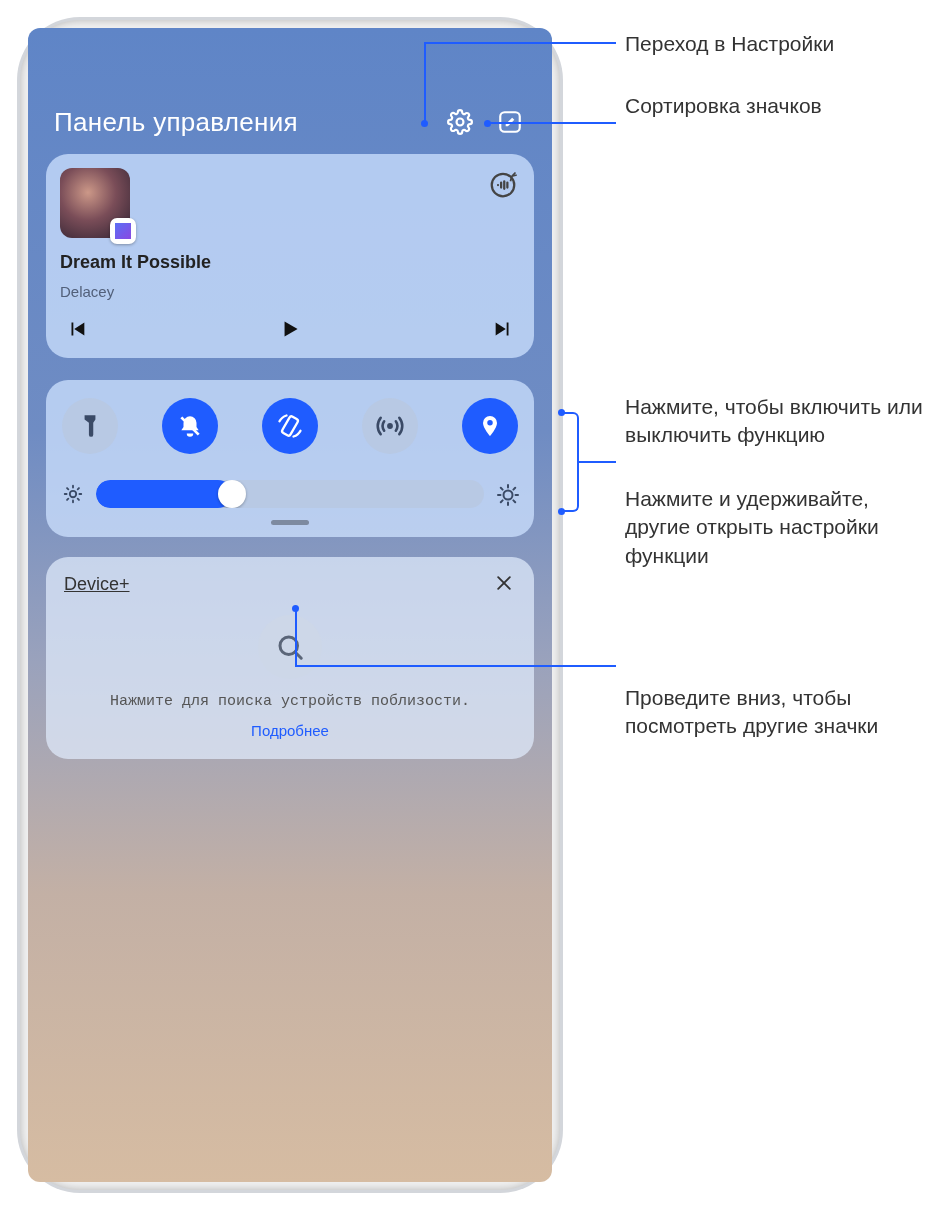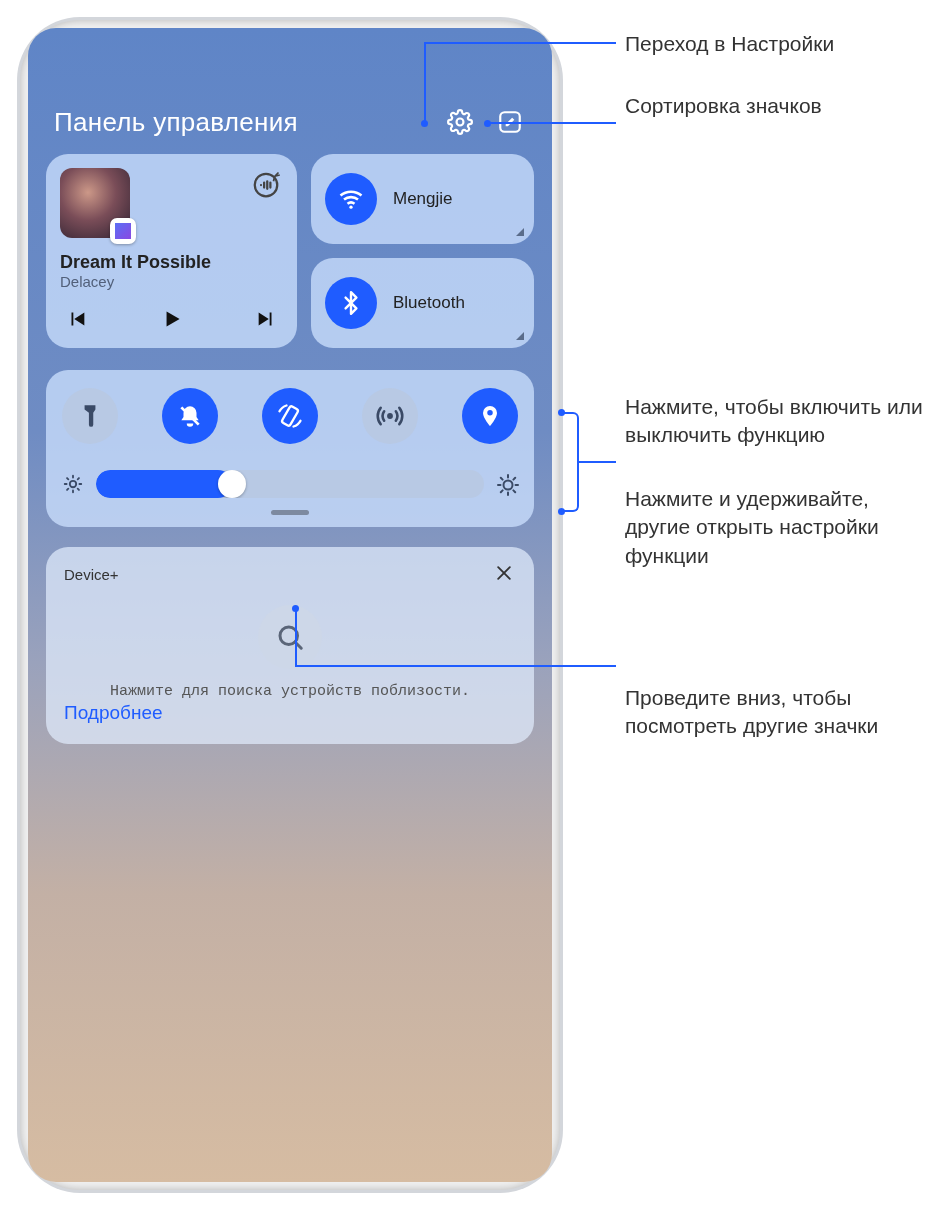--- a/index.html
+++ b/index.html
@@ -18,21 +18,21 @@
     width: 540px;
     height: 1170px;
     border-radius: 60px;
     background: #f0f0f0;
     box-shadow: 0 0 0 3px #d3d6db, inset 0 0 8px rgba(0,0,0,0.25);
     padding: 8px;
   }
   .screen {
     width: 100%;
     height: 100%;
-    border-radius: 28px;
+    border-radius: 12px;
     background: linear-gradient(180deg,#5f85c7 0%, #6f8cc3 35%, #9aa2bc 55%, #c3b0a5 75%, #d6bca2 100%);
     position: relative;
     overflow: hidden;
     padding: 18px;
   }
   .header {
     display:flex;
     align-items:center;
     padding: 60px 8px 16px 8px;
     color:#fff;
@@ -80,21 +80,21 @@
     box-shadow:0 1px 3px rgba(0,0,0,0.3);
     background-image: linear-gradient(135deg,#5b6ff5,#8a49e2);
     background-size: 16px 16px; background-repeat:no-repeat; background-position:center;
   }
   .cast-icon {
     width:34px;height:34px;border-radius:50%;
     display:flex;align-items:center;justify-content:center;
     color:#4a4a4a;
   }
   .song-title{font-size:18px;font-weight:700;color:#222;margin-top:14px;}
-  .song-artist{font-size:15px;color:#52607a;margin-top:0;}
+  .song-artist{font-size:15px;color:#52607a;margin-top:10px;}
   .controls{display:flex;justify-content:space-between;align-items:center;margin-top:14px;padding:0 2px;}
   .ctrl{width:30px;height:30px;display:flex;align-items:center;justify-content:center;color:#111;cursor:pointer;}
   .big-toggle-icon{
     width:52px;height:52px;border-radius:50%;
     background:#1f5cff;display:flex;align-items:center;justify-content:center;color:#fff;
     flex-shrink:0;
   }
   .toggle-label{margin-left:16px;font-size:17px;color:#222;}
   .corner{
     position:absolute;right:10px;bottom:8px;width:0;height:0;
@@ -120,28 +120,28 @@
   .slider-fill{position:absolute;left:0;top:0;bottom:0;width:35%;background:#1f5cff;border-radius:20px;}
   .slider-thumb{position:absolute;left:calc(35% - 14px);top:0;width:28px;height:28px;border-radius:50%;background:#fff;box-shadow:0 1px 3px rgba(0,0,0,0.3);}
   .drag-handle{width:38px;height:5px;border-radius:3px;background:#7d8aa0;margin:12px auto 0 auto;}
   .device-card{
     margin-top:20px;
     background: rgba(225,235,252,0.72);
     border-radius:22px;
     padding:16px 18px 20px 18px;
   }
   .device-head{display:flex;justify-content:space-between;align-items:center;}
-  .device-title{font-size:15px;color:#333;font-weight:500;}
+  .device-title{font-size:18px;color:#333;font-weight:500;text-decoration:underline;}
   .close-x{width:22px;height:22px;color:#333;cursor:pointer;}
   .search-big{
     width:64px;height:64px;border-radius:50%;background:#cdd7e8;margin:20px auto 0 auto;
     display:flex;align-items:center;justify-content:center;color:#5a6578;
   }
   .device-hint{text-align:center;font-size:15px;color:#555;margin-top:14px;font-family:Liberation Mono, monospace;}
-  .device-link{font-size:19px;color:#1f5cff;margin-top:2px;cursor:pointer;}
+  .device-link{text-align:center;font-size:15px;color:#1f5cff;margin-top:12px;cursor:pointer;}
 
   
   .anno{position:absolute;color:#333;font-size:21px;line-height:1.35;}
   .anno-line{position:absolute;background:#1f5cff;}
   .anno-dot{position:absolute;width:7px;height:7px;border-radius:50%;background:#1f5cff;}
   .bracket{position:absolute;border:2px solid #1f5cff;border-left:none;}
 </style>
 </head>
 <body>
 
@@ -190,43 +190,20 @@
               </svg>
           </div>
           <div class="ctrl">
             <svg width="22" height="22" viewBox="0 0 24 24" fill="currentColor">
                 <path d="M16 5h2v14h-2zM4 5v14l11-7z"></path>
               </svg>
           </div>
         </div>
       </div>
 
-      <div class="right-col">
-        <div class="card toggle-card">
-          <div class="big-toggle-icon">
-            <svg width="28" height="28" viewBox="0 0 24 24" fill="none" stroke="currentColor" stroke-width="2.2">
-              <path d="M3 9a14 14 0 0 1 18 0"></path>
-                <path d="M6 12.5a9.5 9.5 0 0 1 12 0"></path>
-                <path d="M9 16a5 5 0 0 1 6 0"></path>
-                <circle cx="12" cy="19" r="1.4" fill="currentColor" stroke="none"></circle>
-            </svg>
-          </div>
-          <div class="toggle-label">Mengjie</div>
-          <div class="corner"></div>
-        </div>
-        <div class="card toggle-card">
-          <div class="big-toggle-icon">
-            <svg width="26" height="26" viewBox="0 0 24 24" fill="none" stroke="currentColor" stroke-width="2.2" stroke-linejoin="round" stroke-linecap="round">
-              <path d="M7 7l10 10-5 5V2l5 5L7 17"></path>
-            </svg>
-          </div>
-          <div class="toggle-label">Bluetooth</div>
-          <div class="corner"></div>
-        </div>
-      </div>
     </div>
 
     <div class="card quick-card">
       <div class="qs-row">
         <div class="qs off">
           <svg width="26" height="26" viewBox="0 0 24 24" fill="currentColor">
               <path d="M7 2h10v4l-2 3v11a2 2 0 0 1-4 0V9L7 6V2zm4 9h2v3h-2z"></path>
             </svg>
         </div>
         <div class="qs on">

